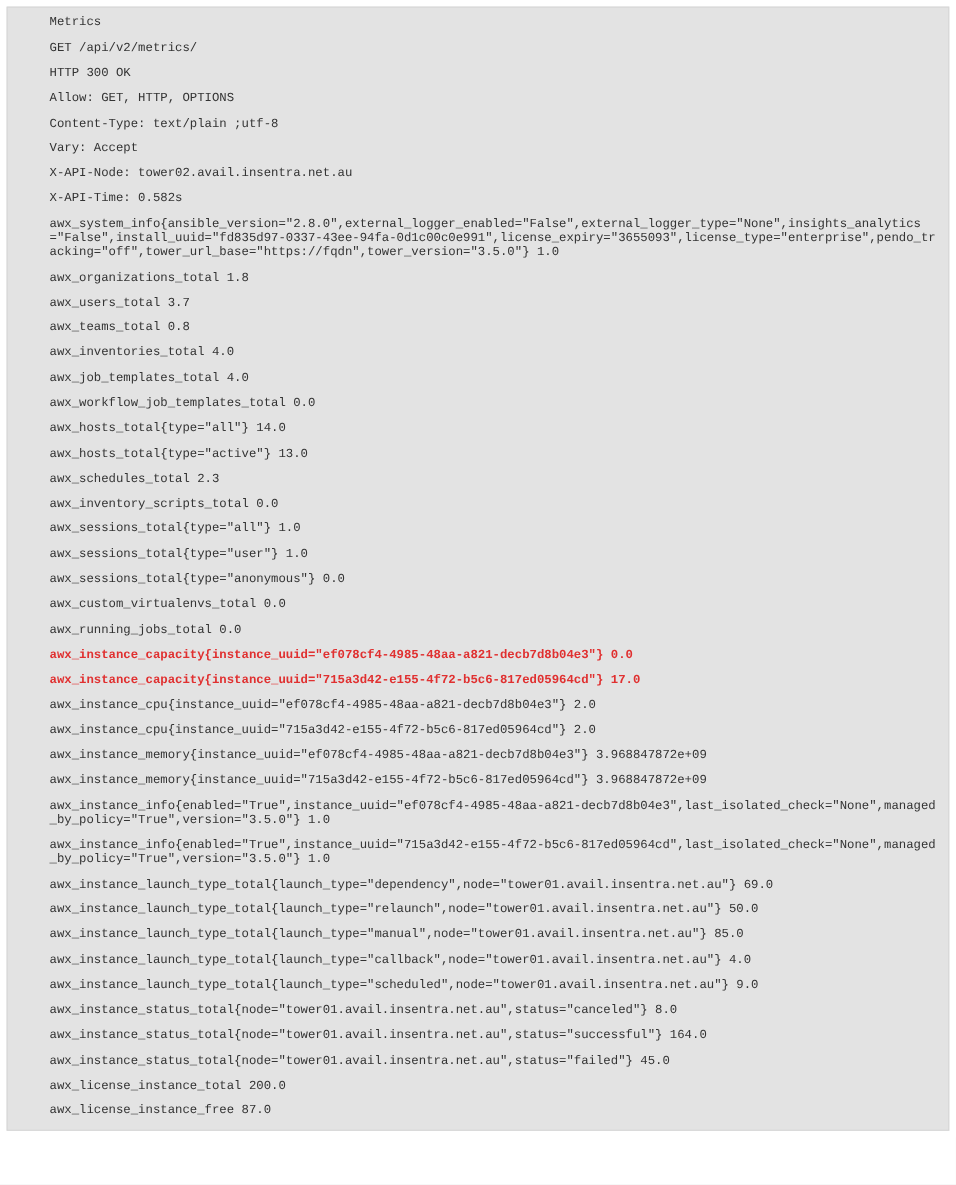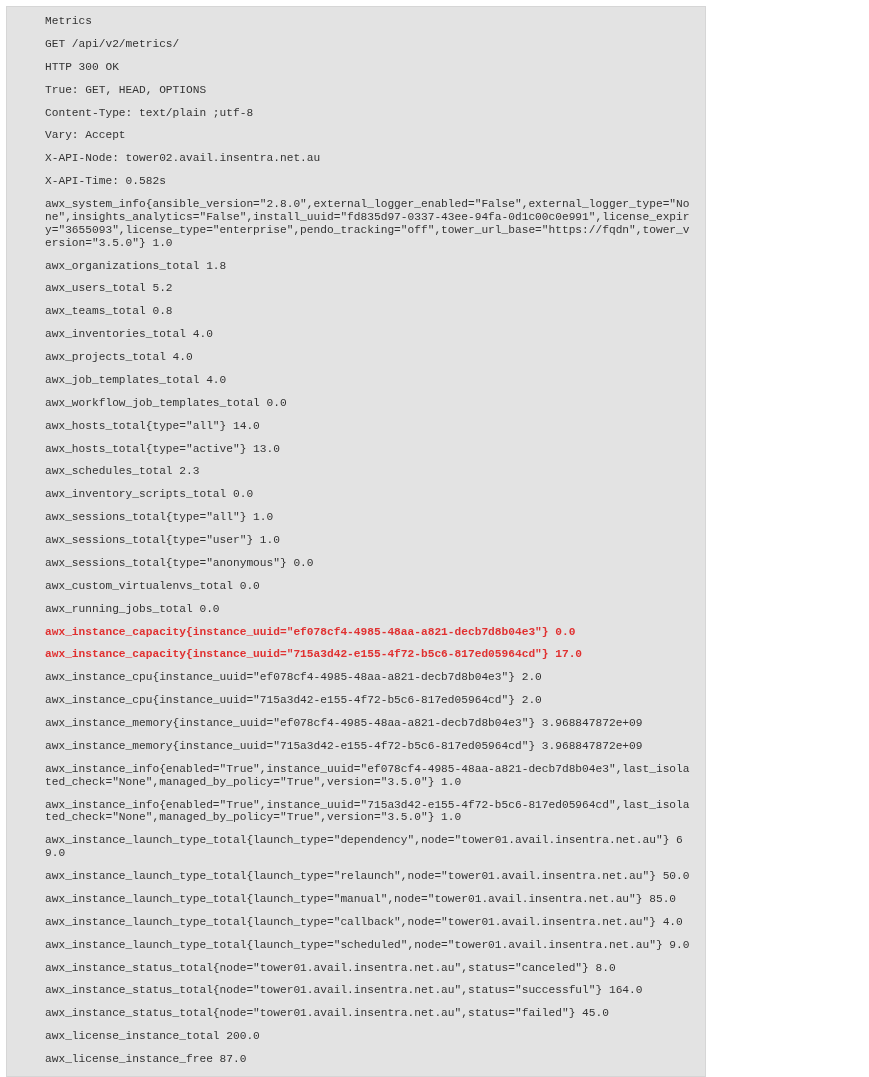--- a/index.html
+++ b/index.html
@@ -5,21 +5,21 @@
   html, body {
     margin: 0;
     padding: 0;
     background: #ffffff;
   }
   .code-block {
     margin: 6px;
     background: #e3e3e3;
     border: 1px solid #d6d6d6;
     box-sizing: border-box;
-    width: 700px;
+    width: 857px;
     padding: 8px 10px 10px 38px;
     font-family: Consolas, "Courier New", monospace;
     font-size: 11.2px;
     color: #333333;
     line-height: 1.15;
   }
   .line {
     margin: 0 0 10px 0;
     white-space: normal;
     word-break: break-all;
@@ -32,31 +32,30 @@
     font-weight: bold;
   }
 </style>
 </head>
 <body>
 
 <div class="code-block" id="code-block">
     <p class="line">Metrics</p>
     <p class="line">GET /api/v2/metrics/</p>
     <p class="line">HTTP 300 OK</p>
-    <p class="line">True: GET, HEAD, OPTIONS</p>
+    <p class="line">Allow: GET, HTTP, OPTIONS</p>
     <p class="line">Content-Type: text/plain ;utf-8</p>
     <p class="line">Vary: Accept</p>
     <p class="line">X-API-Node: tower02.avail.insentra.net.au</p>
     <p class="line">X-API-Time: 0.582s</p>
     <p class="line">awx_system_info{ansible_version="2.8.0",external_logger_enabled="False",external_logger_type="None",insights_analytics="False",install_uuid="fd835d97-0337-43ee-94fa-0d1c00c0e991",license_expiry="3655093",license_type="enterprise",pendo_tracking="off",tower_url_base="https://fqdn",tower_version="3.5.0"} 1.0</p>
     <p class="line">awx_organizations_total 1.8</p>
-    <p class="line">awx_users_total 5.2</p>
+    <p class="line">awx_users_total 3.7</p>
     <p class="line">awx_teams_total 0.8</p>
     <p class="line">awx_inventories_total 4.0</p>
-    <p class="line">awx_projects_total 4.0</p>
     <p class="line">awx_job_templates_total 4.0</p>
     <p class="line">awx_workflow_job_templates_total 0.0</p>
     <p class="line">awx_hosts_total{type="all"} 14.0</p>
     <p class="line">awx_hosts_total{type="active"} 13.0</p>
     <p class="line">awx_schedules_total 2.3</p>
     <p class="line">awx_inventory_scripts_total 0.0</p>
     <p class="line">awx_sessions_total{type="all"} 1.0</p>
     <p class="line">awx_sessions_total{type="user"} 1.0</p>
     <p class="line">awx_sessions_total{type="anonymous"} 0.0</p>
     <p class="line">awx_custom_virtualenvs_total 0.0</p>

